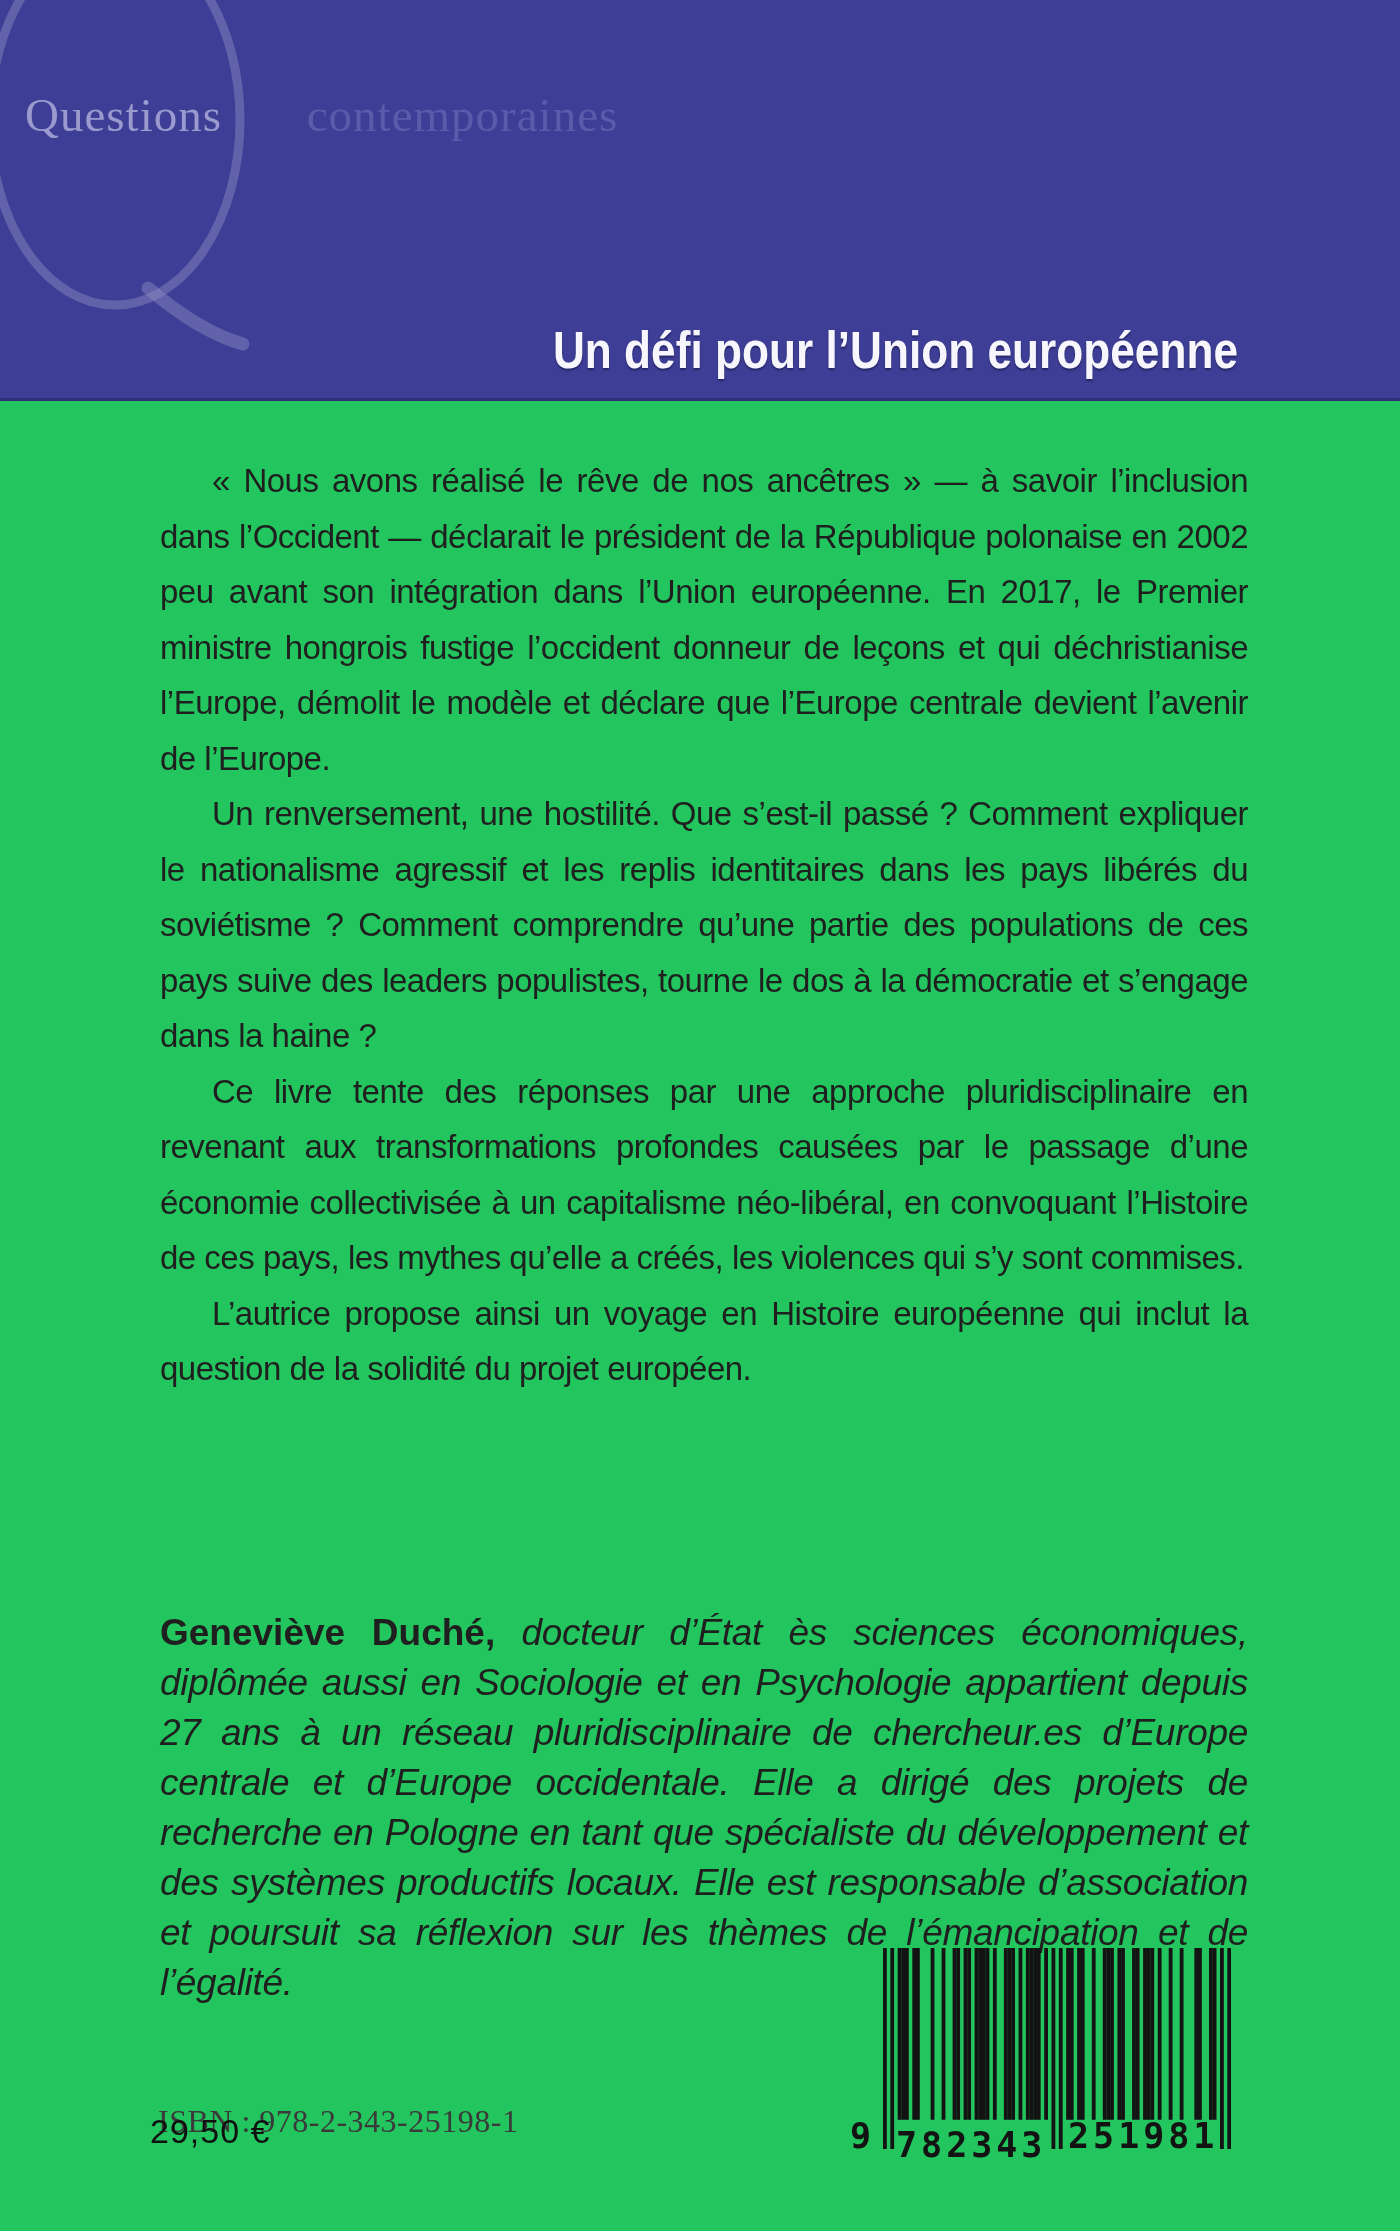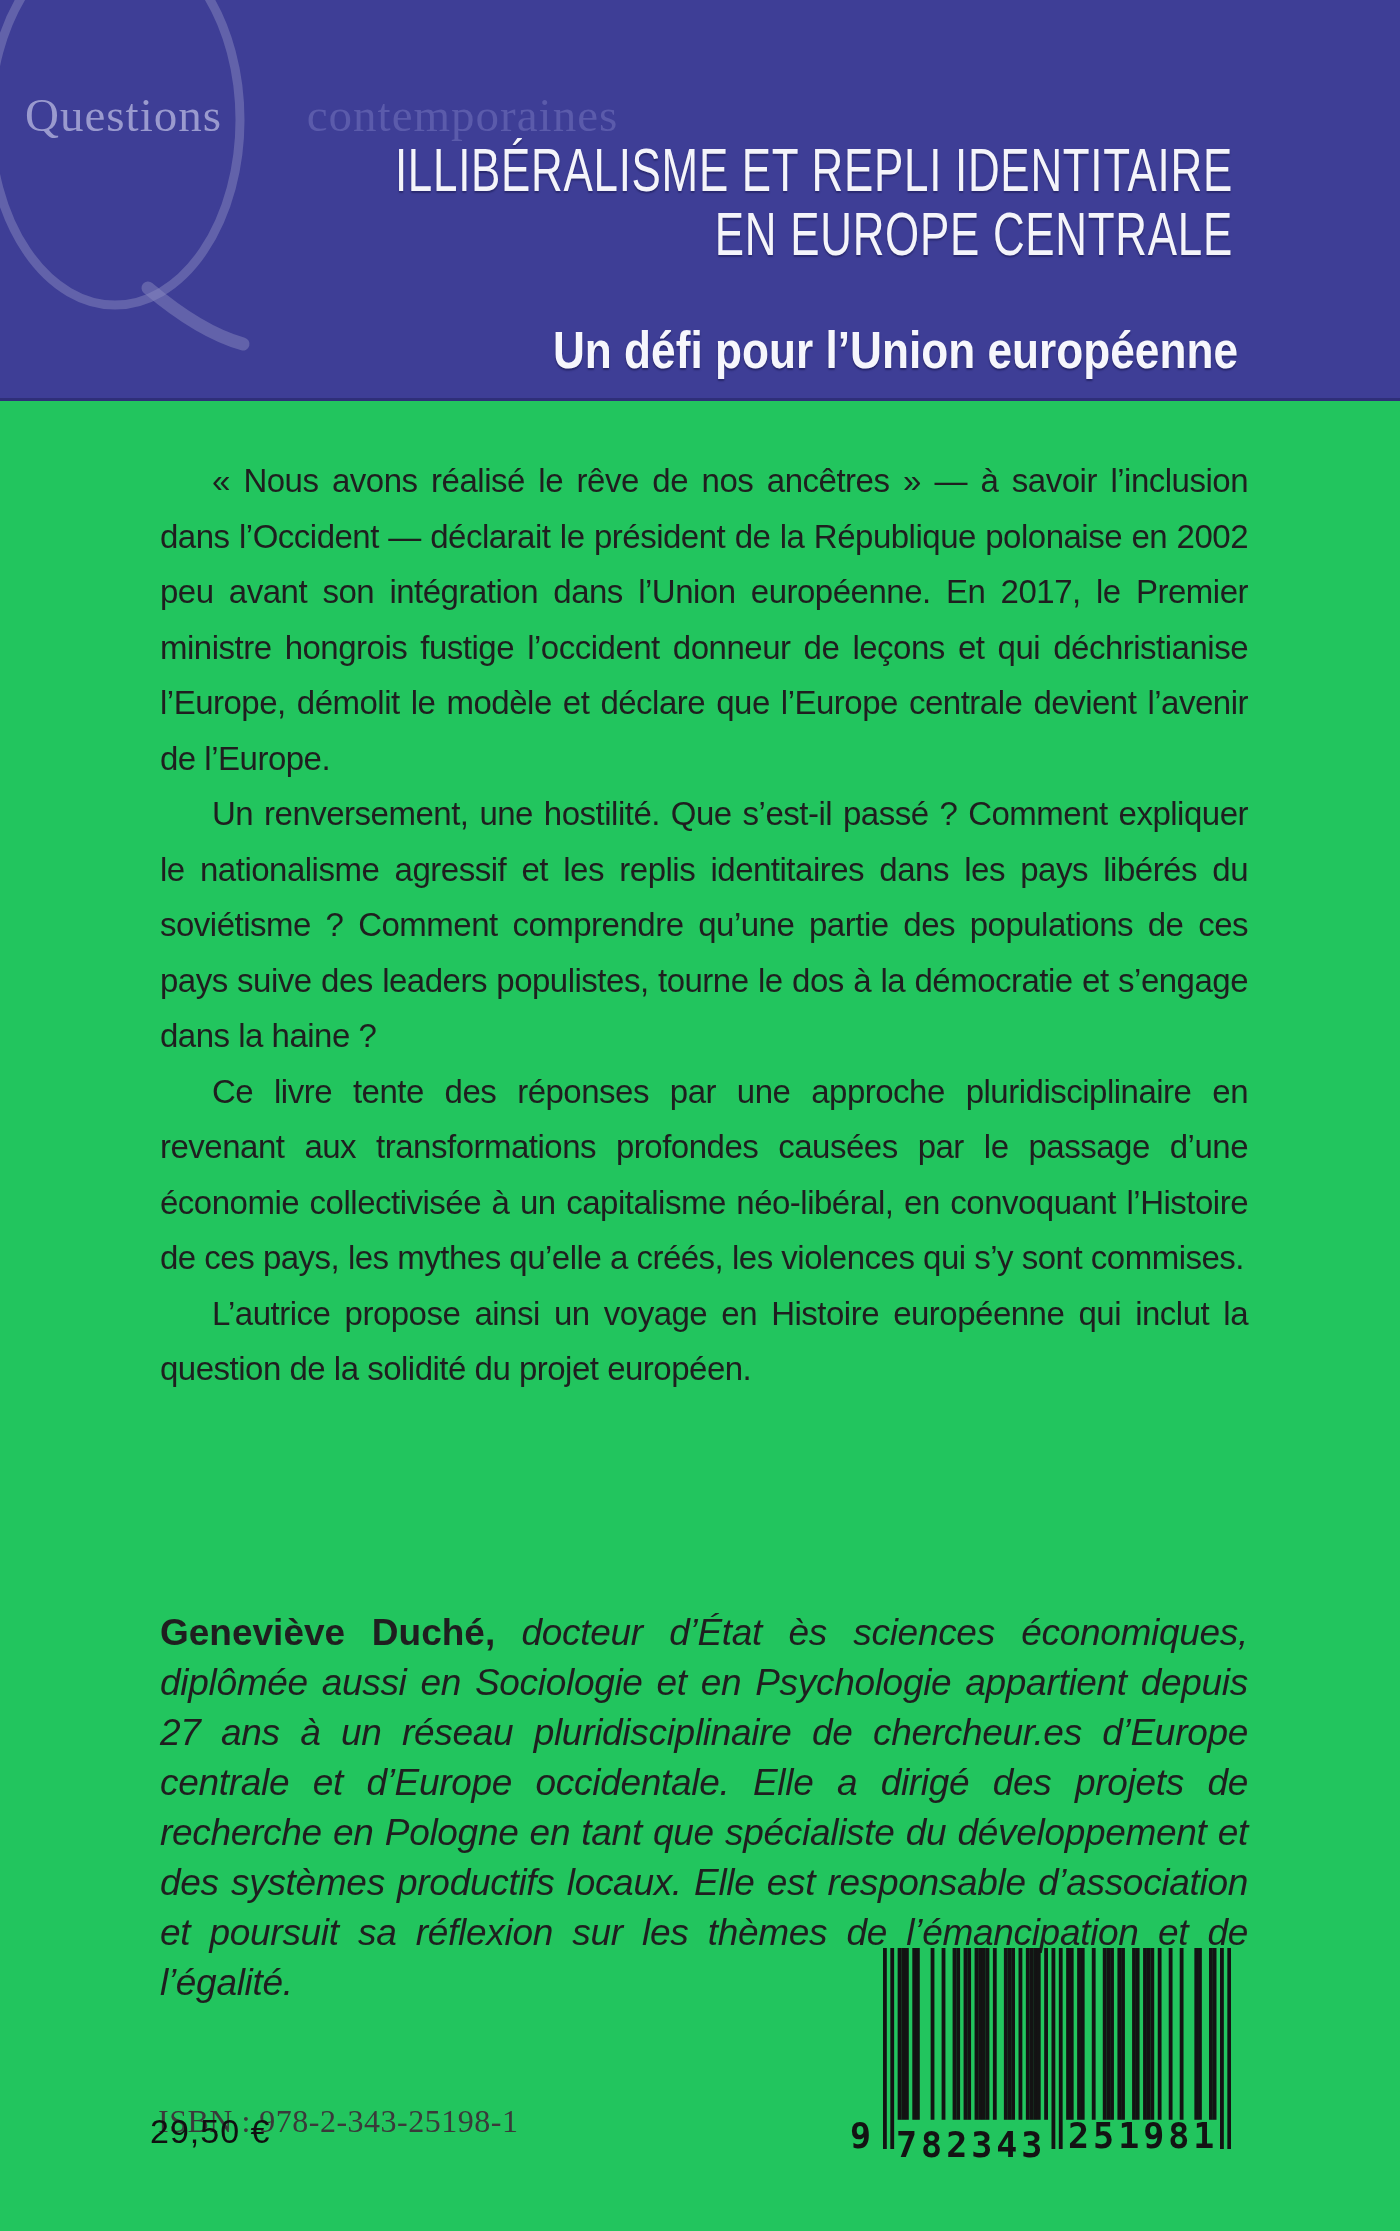--- a/index.html
+++ b/index.html
@@ -85,24 +85,20 @@
 
   <div class="band">
     <svg class="q-logo" width="430" height="430" viewBox="0 0 430 430" fill="none">
       <ellipse cx="130" cy="190" rx="125" ry="185" stroke="#8d8dc4" stroke-opacity="0.45" stroke-width="9"></ellipse>
       <path d="M 163 358 Q 215 402 258 414" stroke="#8d8dc4" stroke-opacity="0.45" stroke-width="13" stroke-linecap="round"></path>
     </svg>
     <div class="collection">
       <span class="left">Questions</span>
       <span class="right">contemporaines</span>
     </div>
-    <div class="title-block">
-      <div class="title-line">ILLIBÉRALISME ET REPLI IDENTITAIRE</div>
-      <div class="title-line">EN EUROPE CENTRALE</div>
-    </div>
     <div class="subtitle">Un défi pour l’Union européenne</div>
   </div>
 
   <div class="blurb">
     <p>« Nous avons réalisé le rêve de nos ancêtres » — à savoir l’inclusion dans l’Occident — déclarait le président de la République polonaise en 2002 peu avant son intégration dans l’Union européenne. En 2017, le Premier ministre hongrois fustige l’occident donneur de leçons et qui déchristianise l’Europe, démolit le modèle et déclare que l’Europe centrale devient l’avenir de l’Europe.</p>
     <p>Un renversement, une hostilité. Que s’est-il passé ? Comment expliquer le nationalisme agressif et les replis identitaires dans les pays libérés du soviétisme ? Comment comprendre qu’une partie des populations de ces pays suive des leaders populistes, tourne le dos à la démocratie et s’engage dans la haine ?</p>
     <p>Ce livre tente des réponses par une approche pluridisciplinaire en revenant aux transformations profondes causées par le passage d’une économie collectivisée à un capitalisme néo-libéral, en convoquant l’Histoire de ces pays, les mythes qu’elle a créés, les violences qui s’y sont commises.</p>
     <p>L’autrice propose ainsi un voyage en Histoire européenne qui inclut la question de la solidité du projet européen.</p>
   </div>
 

